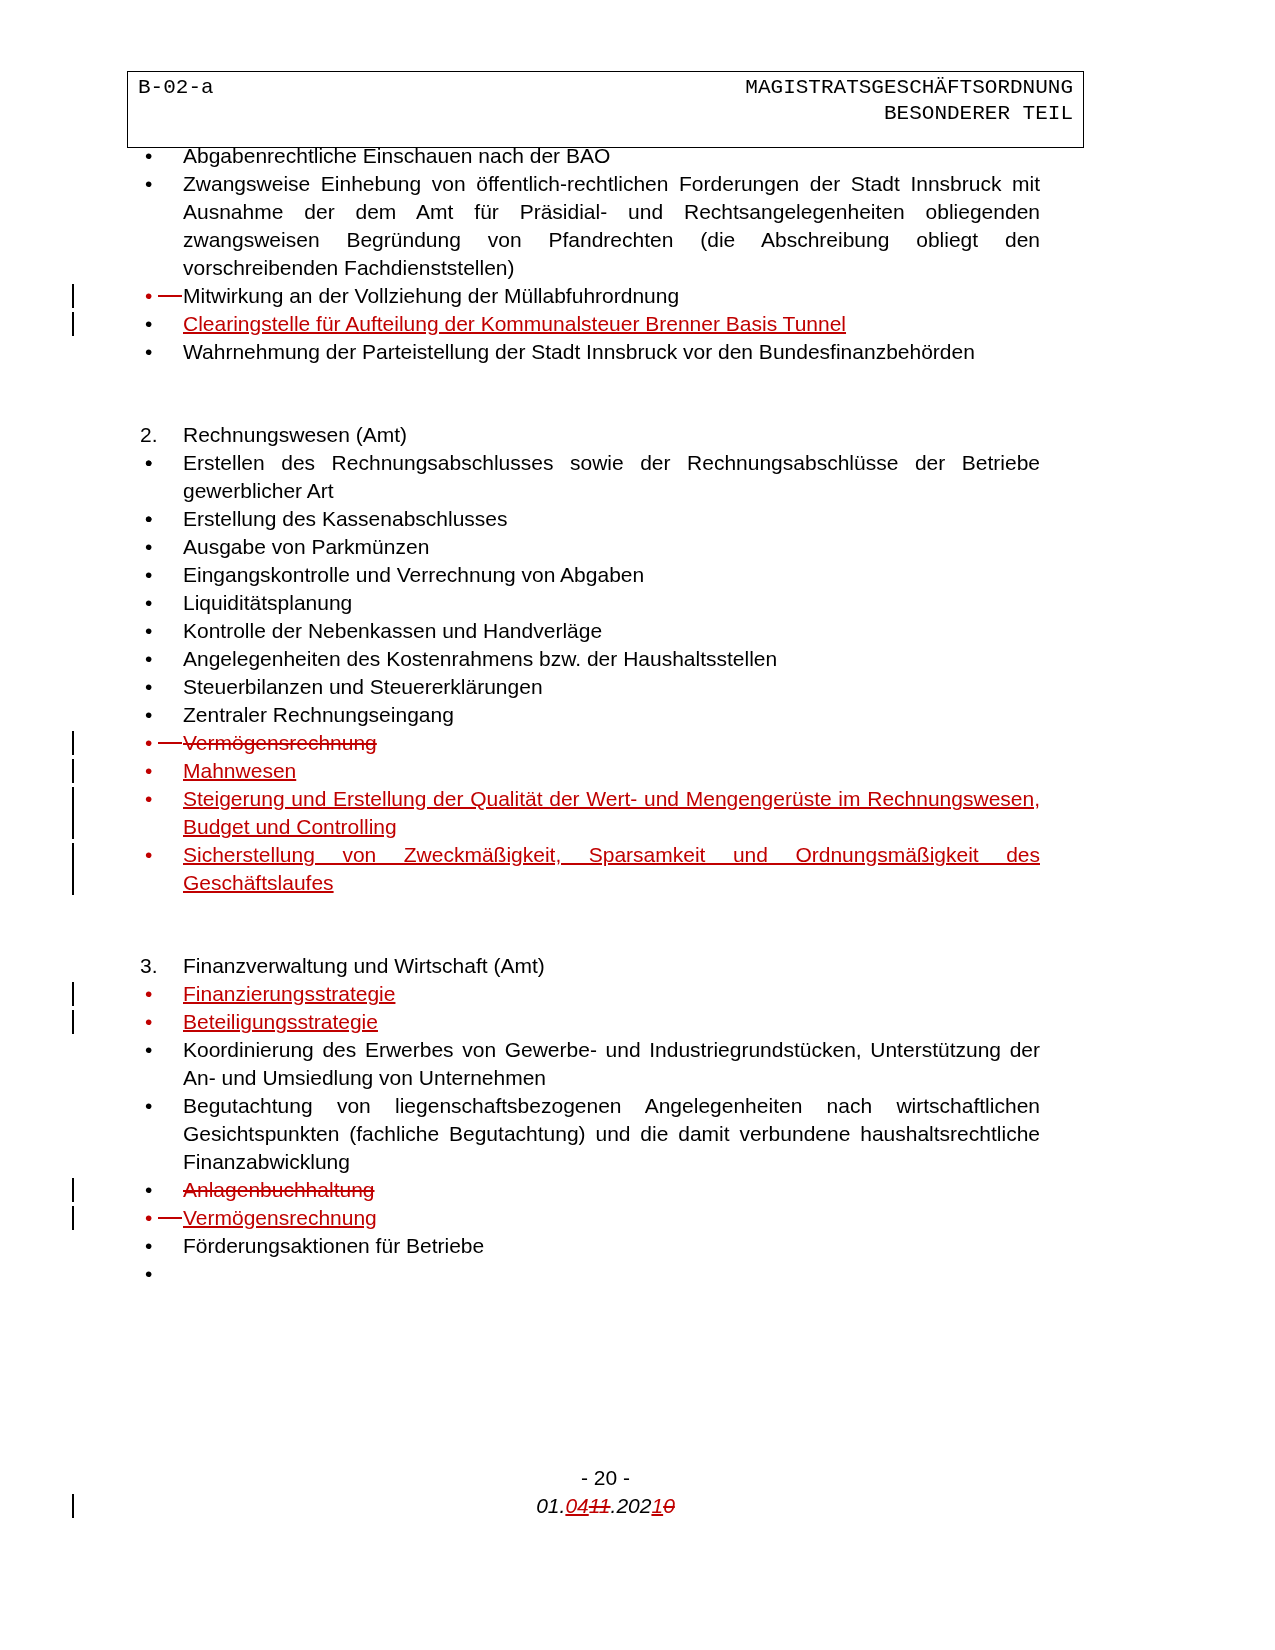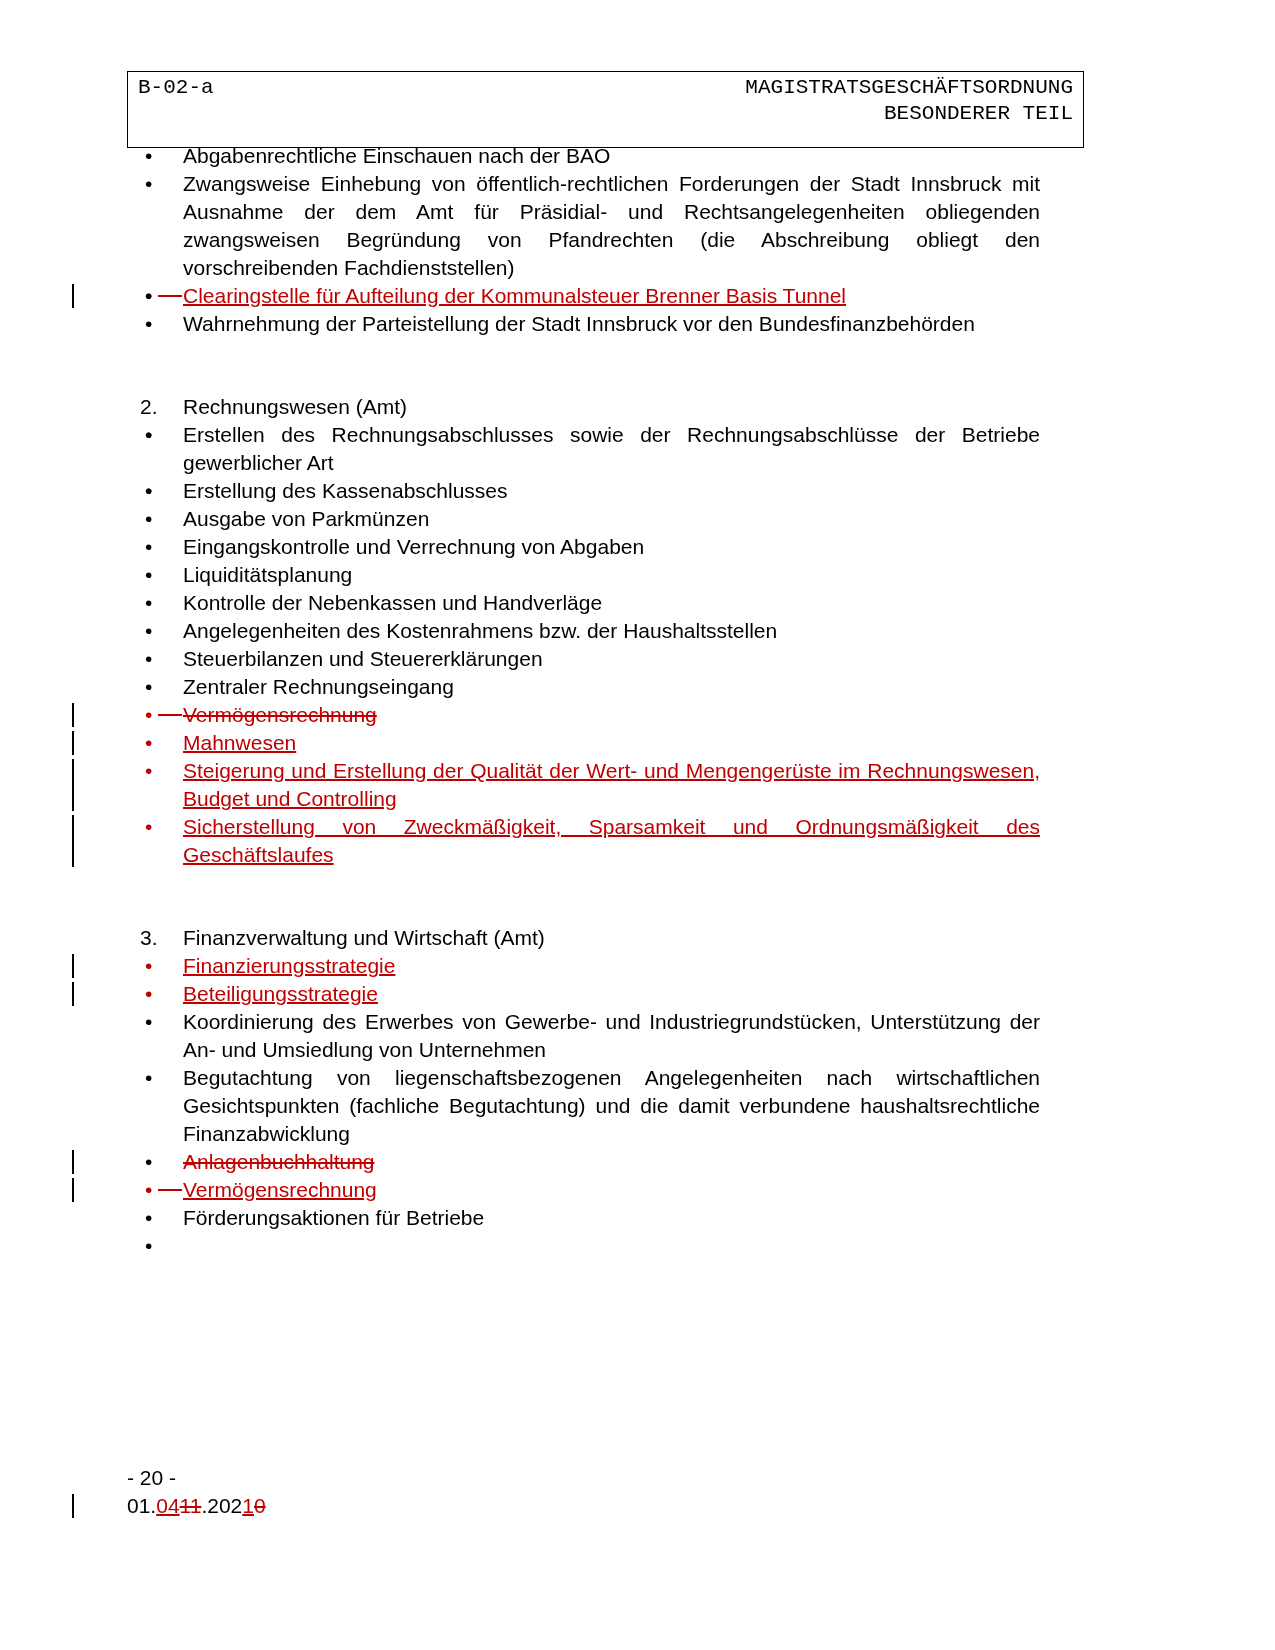--- a/index.html
+++ b/index.html
@@ -48,22 +48,22 @@
   .t-ins { color: var(--rev); text-decoration: underline; text-decoration-thickness: 1.5px; }
   .t-del { color: var(--rev); text-decoration: line-through; text-decoration-thickness: 1.5px; }
 
   
   .changebar::before {
     content: ""; position: absolute; left: -68px; top: 2px; bottom: 2px;
     width: 2px; background: #000;
   }
 
   
-  .footer { position: absolute; left: 127px; top: 1464px; width: 957px; }
-  .footer-date { position: relative; }
+  .footer { position: absolute; left: 127px; top: 1464px; width: 957px; text-align: center; }
+  .footer-date { position: relative; font-style: italic; }
   .footer-date.changebar-footer::before {
     content: ""; position: absolute; left: -55px; top: 2px; bottom: 2px;
     width: 2px; background: #000;
   }
 </style>
 </head>
 <body>
 
 <div class="page">
 
@@ -73,21 +73,21 @@
       <span>MAGISTRATSGESCHÄFTSORDNUNG</span><br>
       <span>BESONDERER TEIL</span>
     </span>
   </div>
 
   <div class="content" id="sections-root">
       <section class="doc-section">
         <ul class="doc-list">
           <li class="doc-li"><span class="marker normal">•</span><span class="t-normal">Abgabenrechtliche Einschauen nach der BAO</span></li>
           <li class="doc-li"><span class="marker normal">•</span><span class="t-normal">Zwangsweise Einhebung von öffentlich-rechtlichen Forderungen der Stadt Innsbruck mit Ausnahme der dem Amt für Präsidial- und Rechtsangelegenheiten obliegenden zwangsweisen Begründung von Pfandrechten (die Abschreibung obliegt den vorschreibenden Fachdienststellen)</span></li>
-          <li class="doc-li changebar"><span class="marker del">•</span></li>
+          <li class="doc-li changebar"><span class="marker del">•</span><span class="t-normal">Mitwirkung an der Vollziehung der Müllabfuhrordnung</span></li>
           <li class="doc-li changebar"><span class="marker normal">•</span><span class="t-ins">Clearingstelle für Aufteilung der Kommunalsteuer Brenner Basis Tunnel</span></li>
           <li class="doc-li"><span class="marker normal">•</span><span class="t-normal">Wahrnehmung der Parteistellung der Stadt Innsbruck vor den Bundesfinanzbehörden</span></li>
         </ul>
       </section>
       <section class="doc-section">
         <div class="sec-heading"><span class="sec-num">2.</span><span class="sec-title">Rechnungswesen (Amt)</span></div>
         <ul class="doc-list">
           <li class="doc-li"><span class="marker normal">•</span></li>
           <li class="doc-li"><span class="marker normal">•</span><span class="t-normal">Erstellen des Rechnungsabschlusses sowie der Rechnungsabschlüsse der Betriebe gewerblicher Art</span></li>
           <li class="doc-li"><span class="marker normal">•</span></li>

